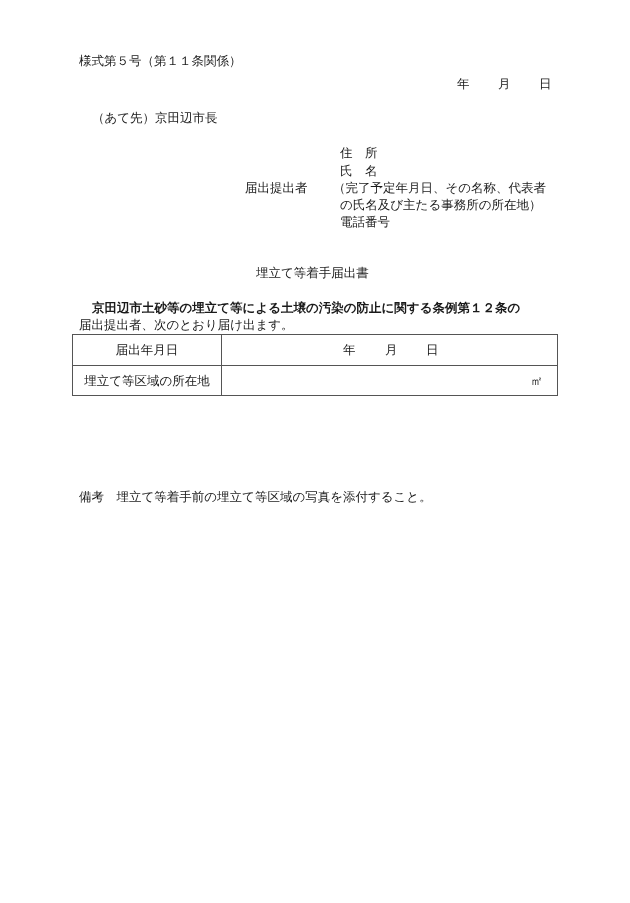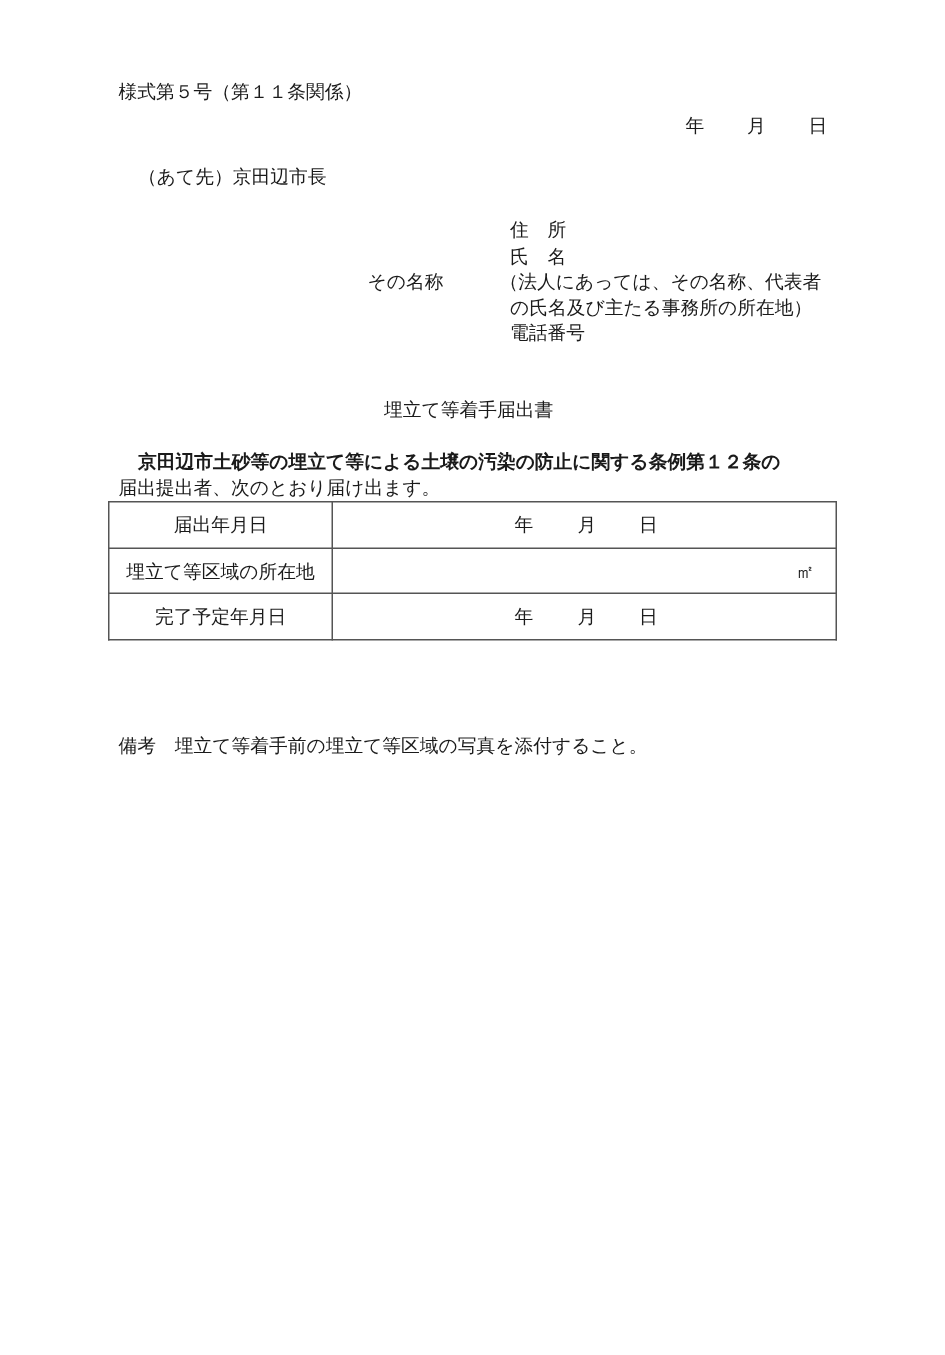--- a/index.html
+++ b/index.html
@@ -23,22 +23,22 @@
   <span class="abs" style="left:457px;top:76px;">年</span>
   <span class="abs" style="left:498px;top:76px;">月</span>
   <span class="abs" style="left:539px;top:76px;">日</span>
 </div>
 
 <div class="abs" style="left:92px;top:110px;">（あて先）京田辺市長</div>
 
 <div>
   <div class="abs" style="left:340px;top:145px;">住　所</div>
   <div class="abs" style="left:340px;top:163px;">氏　名</div>
-  <div class="abs" style="left:245px;top:180px;">その名称</div>
-  <div class="abs" style="left:333px;top:180px;">（法人にあっては、その名称、代表者</div>
+  <div class="abs" style="left:245px;top:180px;">届出提出者</div>
+  <div class="abs" style="left:333px;top:180px;">（完了予定年月日、その名称、代表者</div>
   <div class="abs" style="left:340px;top:197px;">の氏名及び主たる事務所の所在地）</div>
   <div class="abs" style="left:340px;top:214px;">電話番号</div>
 </div>
 
 <div class="abs" style="left:256px;top:265px;text-align:center;">埋立て等着手届出書</div>
 
 <div class="abs" style="left:92px;top:300px;font-weight:bold;">京田辺市土砂等の埋立て等による土壌の汚染の防止に関する条例第１２条の</div>
 <div class="abs" style="left:79px;top:317px;">届出提出者、次のとおり届け出ます。</div>
 
 <table class="form">
@@ -52,26 +52,16 @@
         <span style="left:83px;">日</span>
       </div>
     </td>
   </tr>
   <tr>
     <td class="label">埋立て等区域の所在地</td>
     <td class="value">
       <span class="unit">㎡</span>
     </td>
   </tr>
-  <tr>
-    <td class="label">完了予定年月日</td>
-    <td class="value">
-      <div class="dateval">
-        <span style="left:0;">年</span>
-        <span style="left:42px;">月</span>
-        <span style="left:83px;">日</span>
-      </div>
-    </td>
-  </tr>
 </tbody>
   </table>
 
 <div class="abs" style="left:79px;top:489px;">備考　埋立て等着手前の埋立て等区域の写真を添付すること。</div>
 
 </body></html>

